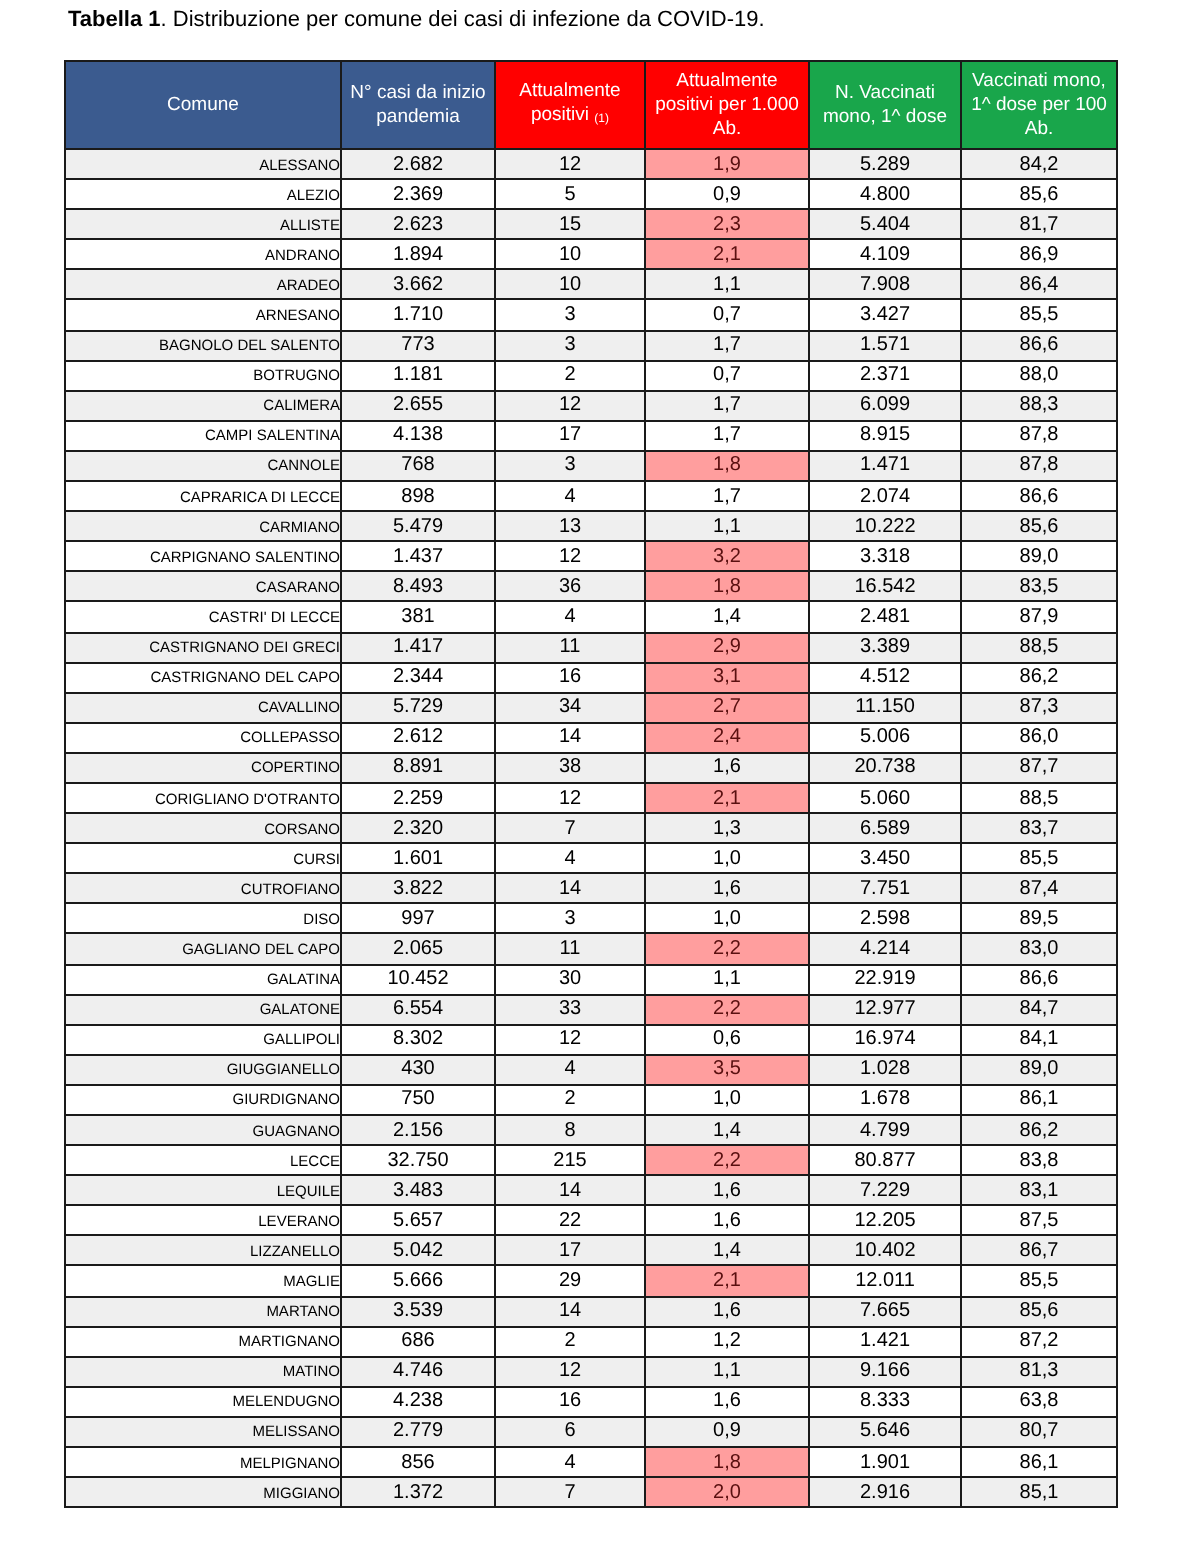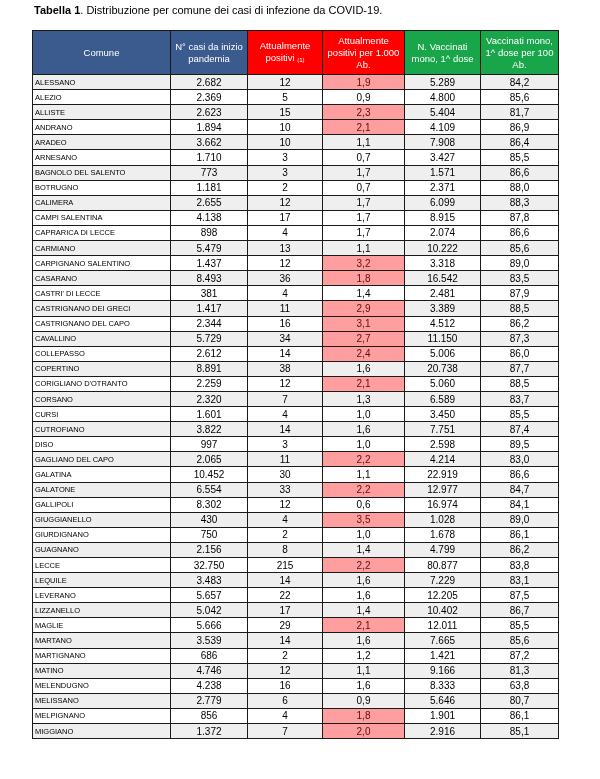--- a/index.html
+++ b/index.html
@@ -11,21 +11,21 @@
   col.c1 { width:138px; } col.c2 { width:77px; } col.c3 { width:75px; }
   col.c4 { width:82px; } col.c5 { width:76px; } col.c6 { width:78px; }
   th { color:#fff; font-weight:normal; font-size:9.5px; line-height:12px; height:43px; padding:0 2px;
        border:1px solid #1a1a1a; text-align:center; vertical-align:middle; overflow:hidden; }
   th.blue { background:#3b5b8f; }
   th.red { background:#ff0000; }
   th.green { background:#19a64b; }
   th sub { font-size:6px; vertical-align:-1px; }
   td { height:14.1px; padding:0; border:1px solid #1a1a1a; font-size:10px; line-height:13px;
        text-align:center; white-space:nowrap; overflow:hidden; }
-  td.name { text-align:left; padding-left:2px; font-size:7.5px; letter-spacing:0; }
+  td.name { text-align:right; padding-left:12px; font-size:7.5px; letter-spacing:0; }
   tr.alt td { background:#efefef; }
   td.hl { background:#ff9e9e !important; color:#5a1010; }
 </style>
 </head>
 <body>
 
 <div class="caption"><b>Tabella 1</b><span>. Distribuzione per comune dei casi di infezione da COVID-19.</span></div>
 
 <table>
   <colgroup>
@@ -120,20 +120,28 @@
         <td>88,3</td>
       </tr>
       <tr>
         <td class="name">CAMPI SALENTINA</td>
         <td>4.138</td>
         <td>17</td>
         <td>1,7</td>
         <td>8.915</td>
         <td>87,8</td>
       </tr>
+      <tr class="alt">
+        <td class="name">CANNOLE</td>
+        <td>768</td>
+        <td>3</td>
+        <td class="hl">1,8</td>
+        <td>1.471</td>
+        <td>87,8</td>
+      </tr>
       <tr>
         <td class="name">CAPRARICA DI LECCE</td>
         <td>898</td>
         <td>4</td>
         <td>1,7</td>
         <td>2.074</td>
         <td>86,6</td>
       </tr>
       <tr class="alt">
         <td class="name">CARMIANO</td>

